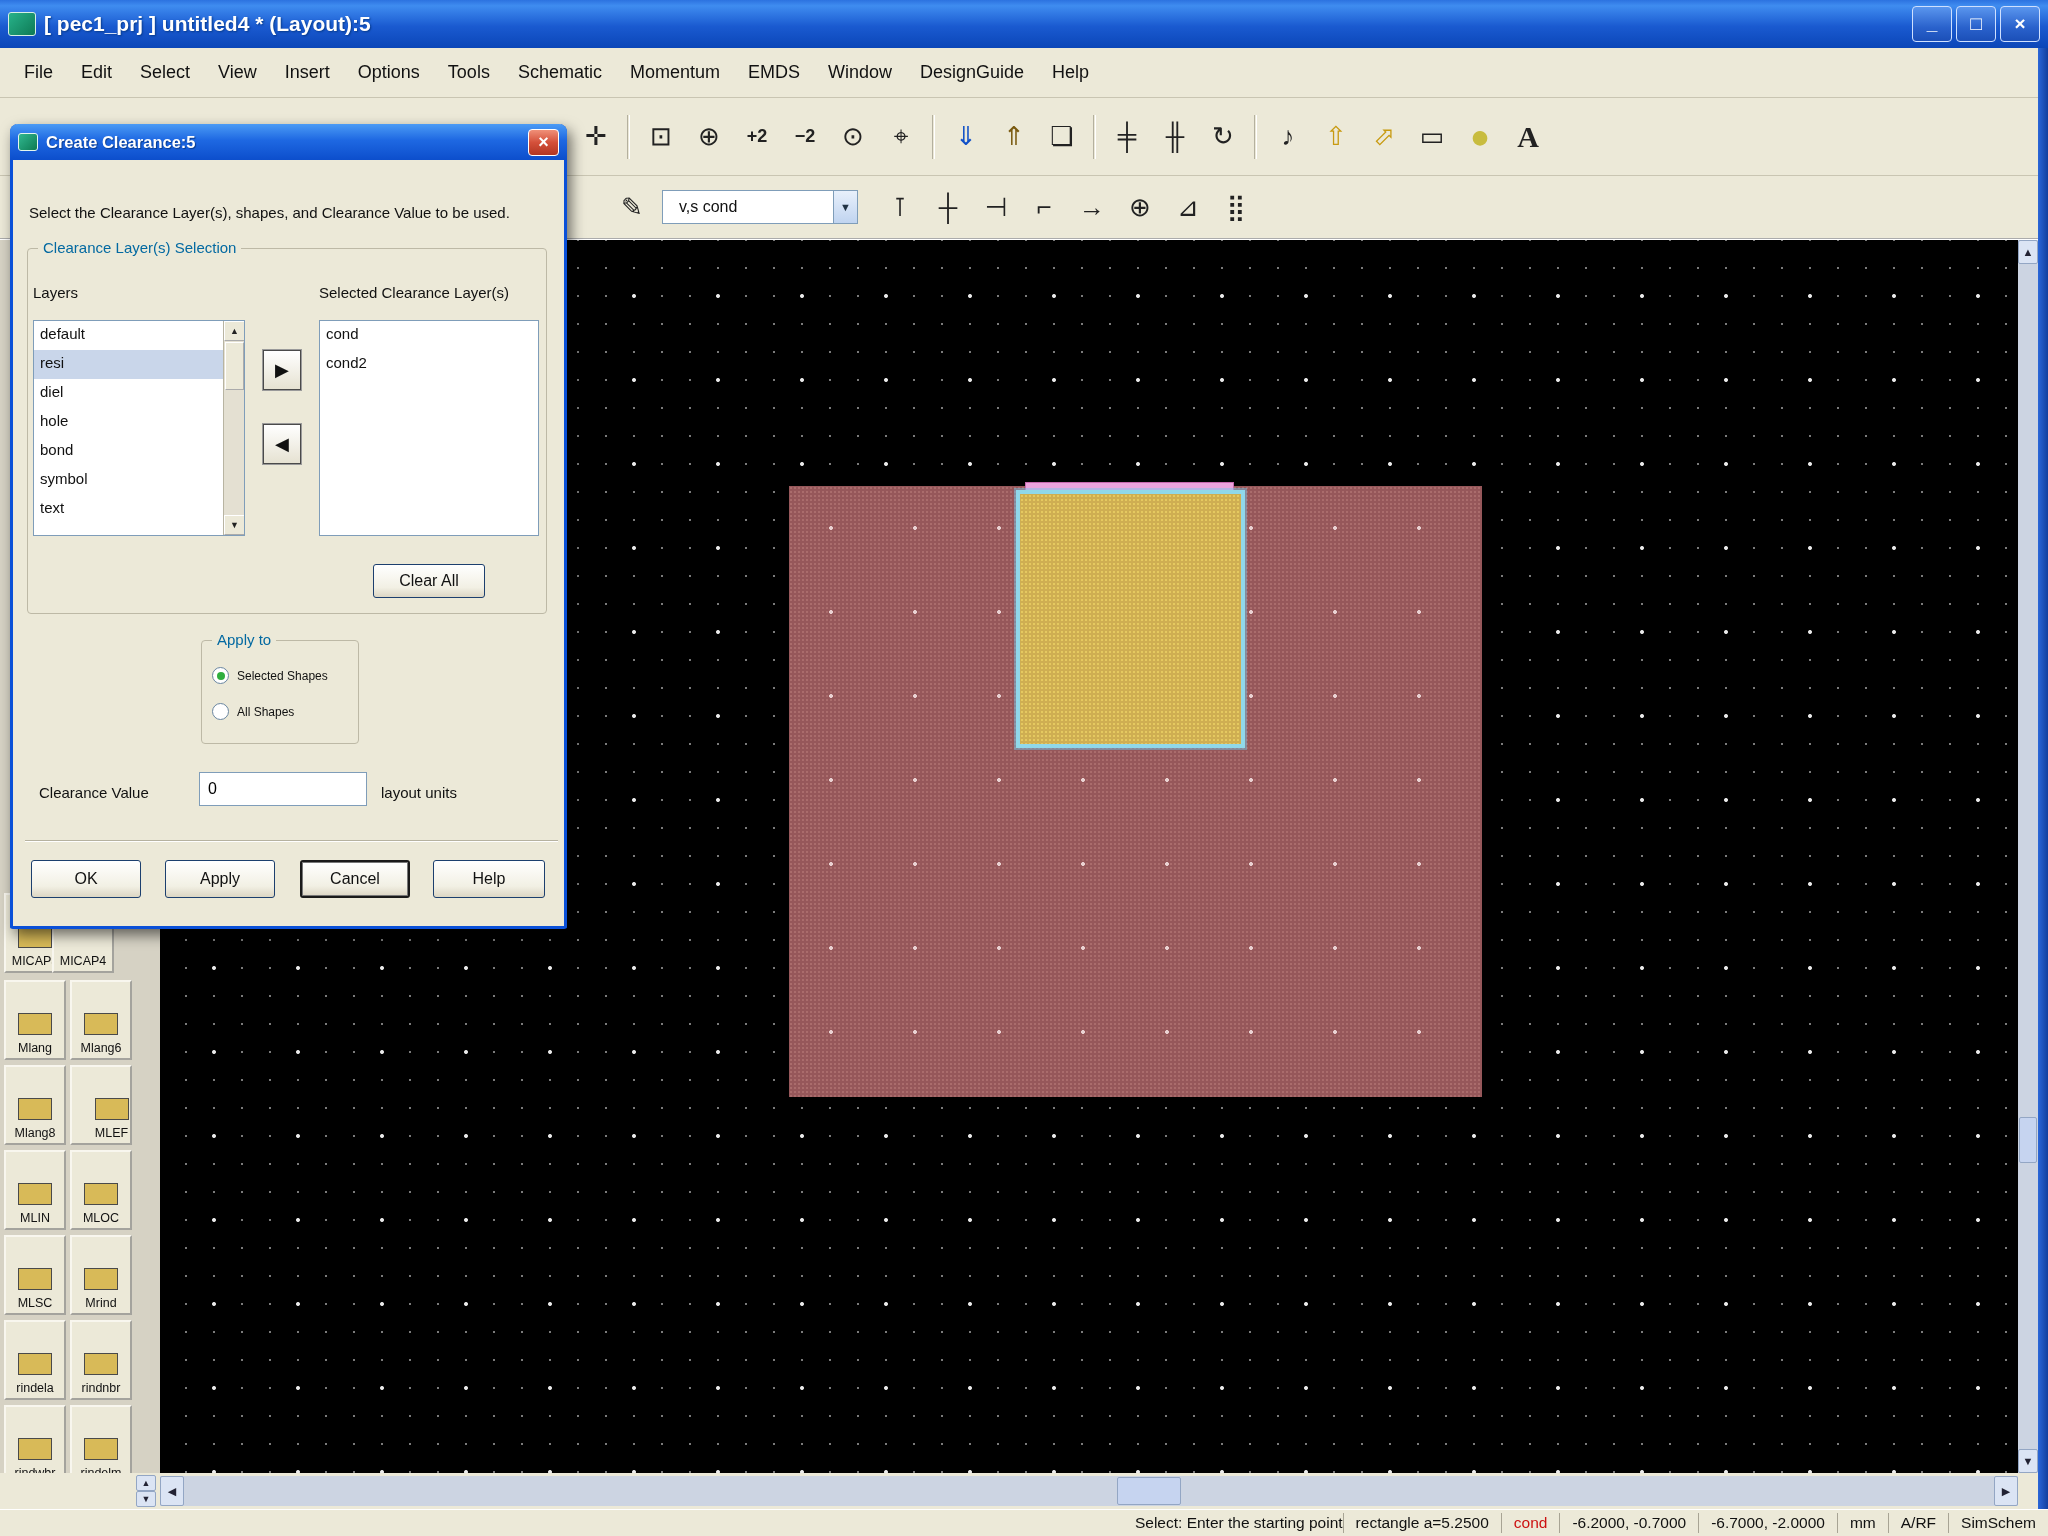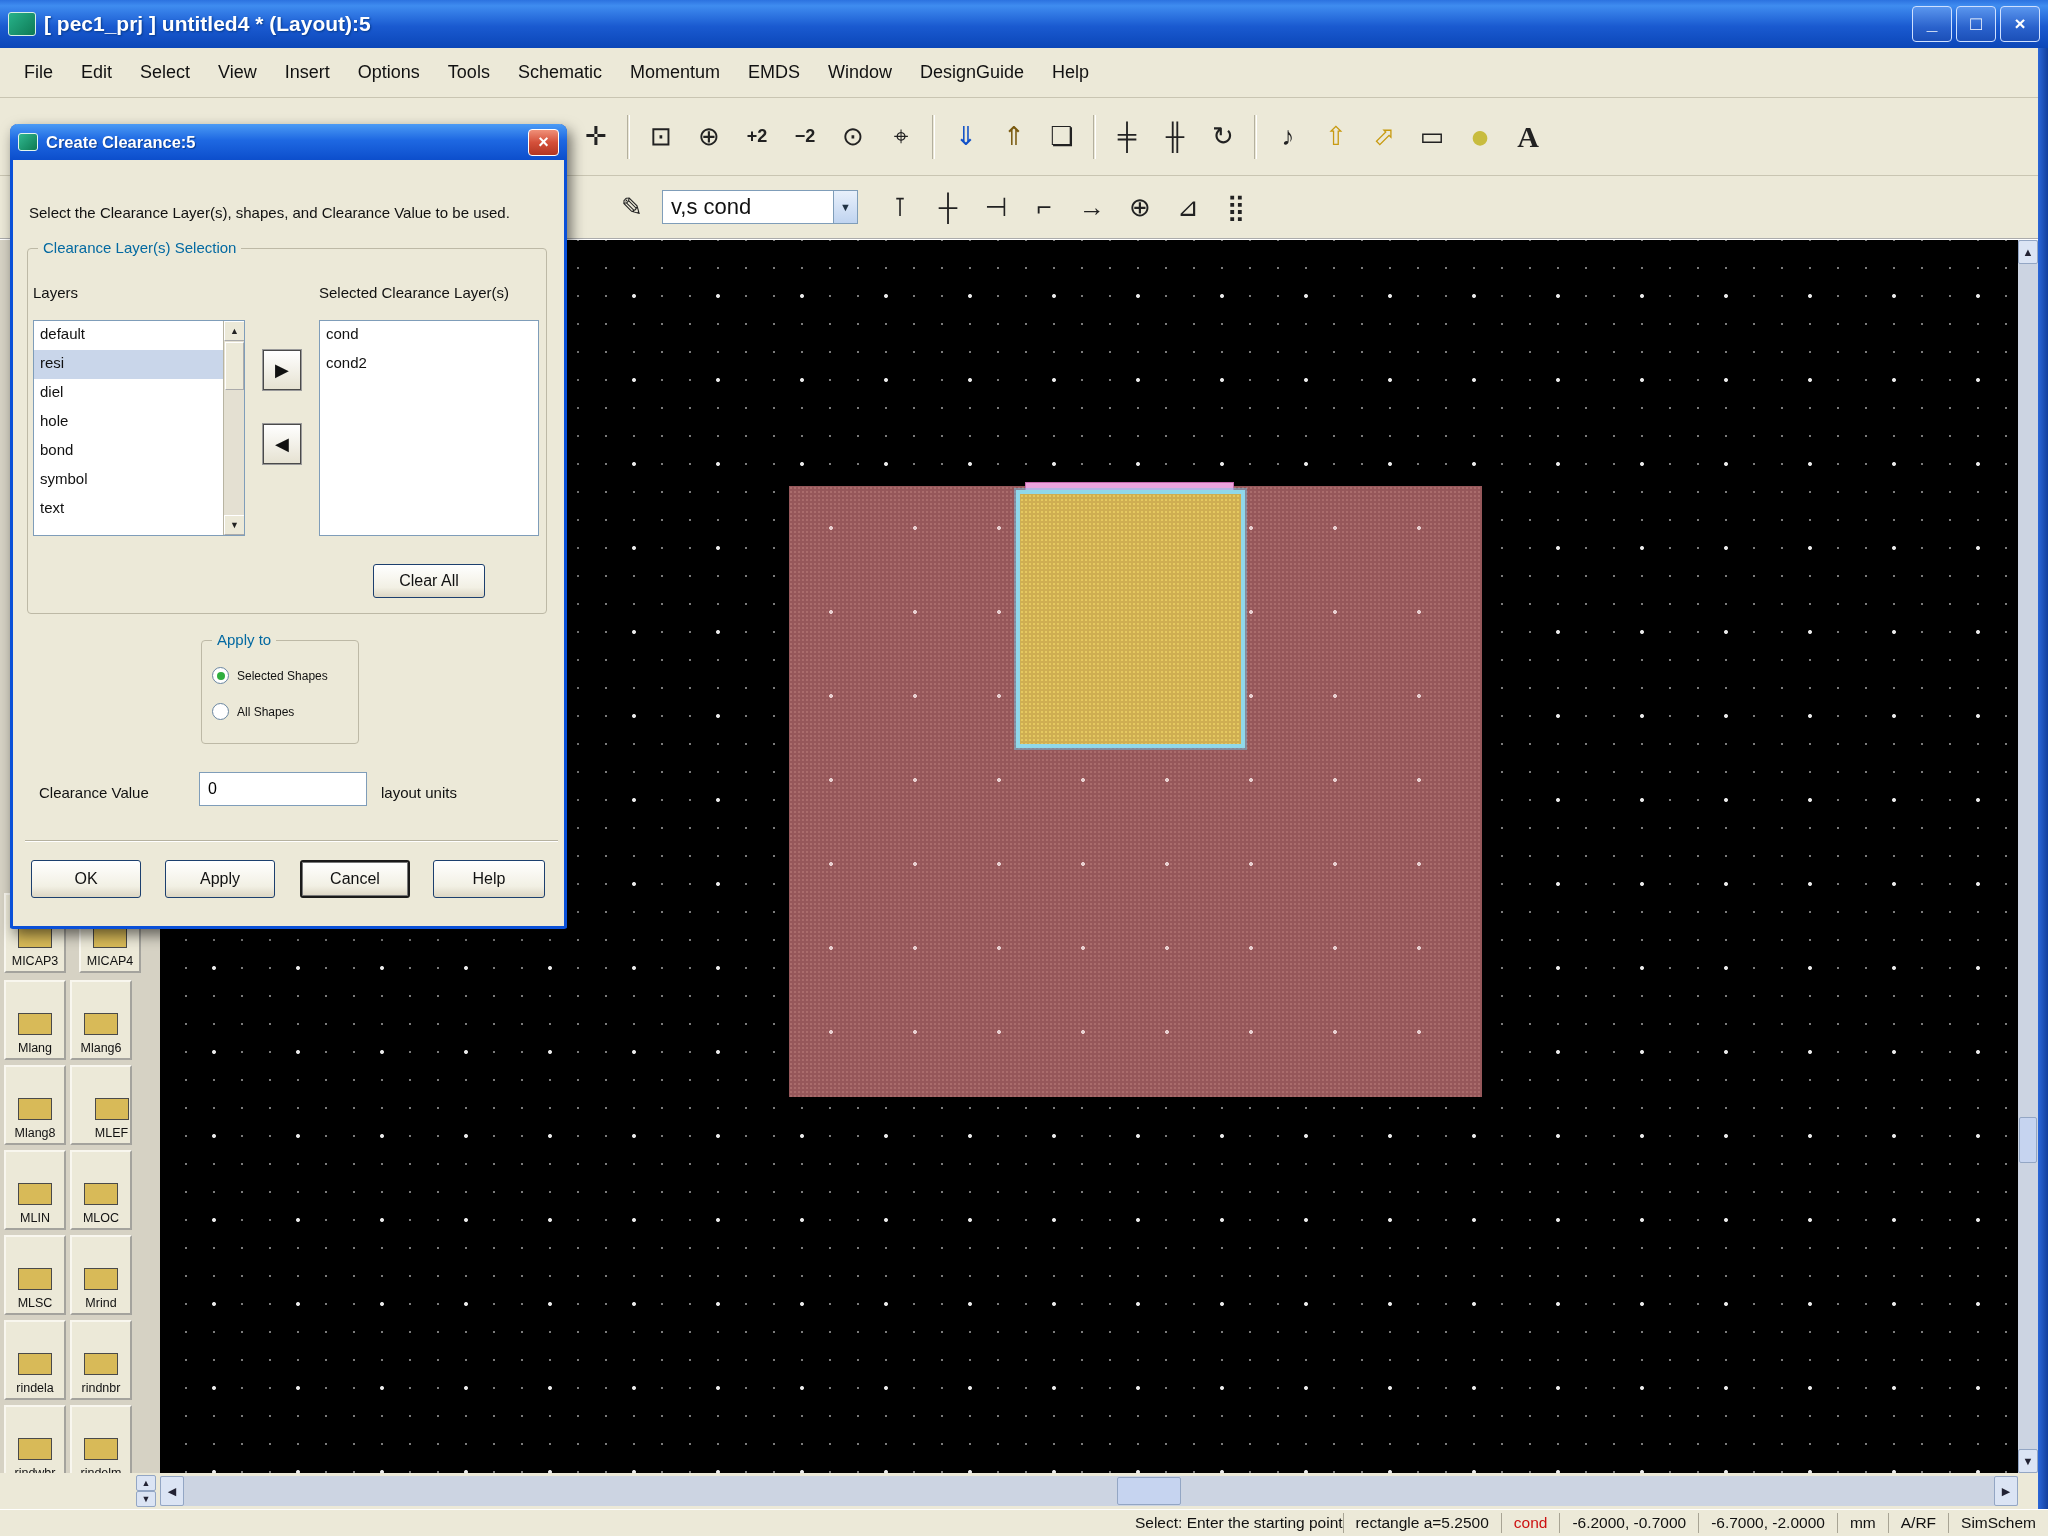--- a/index.html
+++ b/index.html
@@ -32,21 +32,21 @@
     border-bottom:2px groove #fff; display:flex; align-items:center; padding-left:608px; }
   .tbtn { width:44px; height:46px; margin:0 2px; display:flex; align-items:center; justify-content:center;
     font-size:26px; color:#222; border:1px solid transparent; border-radius:3px; }
   .tbtn.small { font-size:18px; font-weight:bold; }
   .tsep { width:3px; height:44px; margin:0 7px; border-left:1px solid #b4b09e; border-right:1px solid #fff; }
   .blue { color:#1050c8; } .gold { color:#c89a10; } .olive { color:#c8bc3e; font-size:34px; }
   .brown { color:#7a5a10; }
   .texttool { font-family:"Liberation Serif", serif; font-weight:bold; font-size:30px; }
   .combo { width:196px; height:34px; background:#fff; border:1px solid #7f9db9; display:flex;
     align-items:center; margin:0 6px; }
-  .combo .cval { flex:1; font-size:22px; padding-left:8px; color:#111; }
+  .combo .cval { flex:1; font-size:16px; padding-left:16px; color:#111; }
   .combo .carr { width:24px; height:100%; background:linear-gradient(180deg,#e8f0fb,#c0d4f0);
     border-left:1px solid #7f9db9; font-size:11px; display:flex; align-items:center; justify-content:center; color:#234; }
 
   
   .palette { position:absolute; left:0; top:240px; width:160px; height:1233px; background:#d6d2c4; }
   .pcell { position:absolute; width:62px; height:80px; background:#ece9d8;
     border:2px outset #f8f6ee; display:flex; flex-direction:column; align-items:center; justify-content:flex-end; padding-bottom:3px; }
   .picon { width:34px; height:22px; background:#d8ba58; border:1px solid #4a4a4a; margin-bottom:6px; }
   .plabel { font-size:12.5px; color:#111; }
 
@@ -218,21 +218,21 @@
     <span class="tbtn">⊕</span>
     <span class="tbtn">⊿</span>
     <span class="tbtn">⣿</span>
   </div>
 
   <div class="palette">
     <div class="pcell" style="left:4px;top:653px;">
         <span class="picon"></span>
         <span class="plabel">MICAP3</span>
       </div>
-    <div class="pcell" style="left:79px;top:653px;">
+    <div class="pcell" style="left:52px;top:653px;justify-content:space-between;">
         <span class="picon"></span>
         <span class="plabel">MICAP4</span>
       </div>
     <div class="pcell" style="left:4px;top:740px;">
         <span class="picon"></span>
         <span class="plabel">Mlang</span>
       </div>
     <div class="pcell" style="left:70px;top:740px;">
         <span class="picon"></span>
         <span class="plabel">Mlang6</span>

